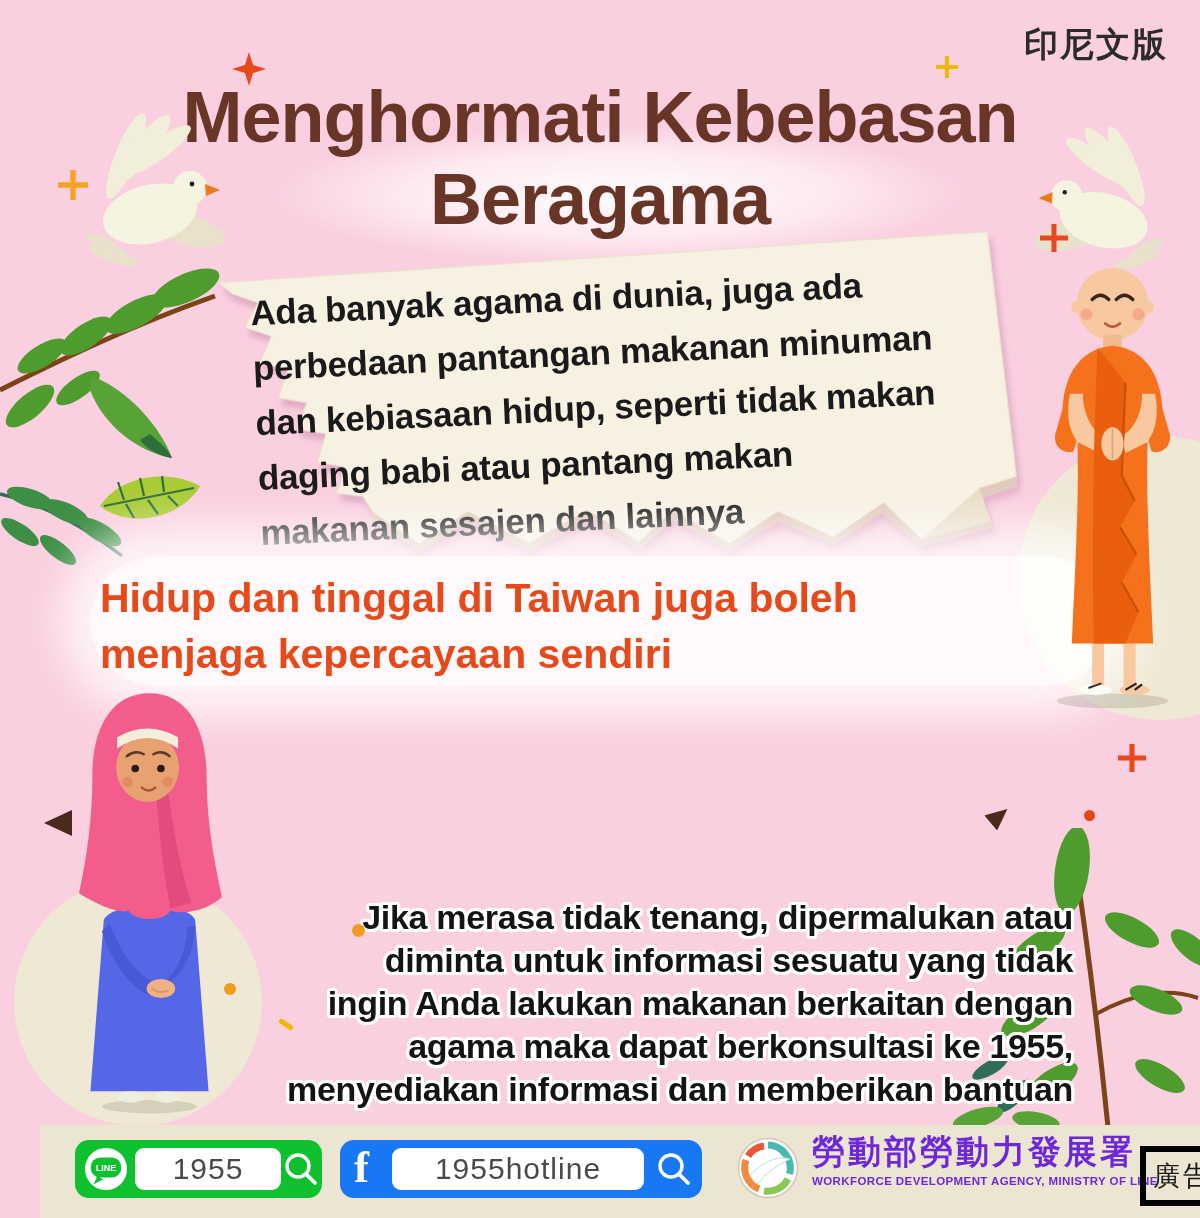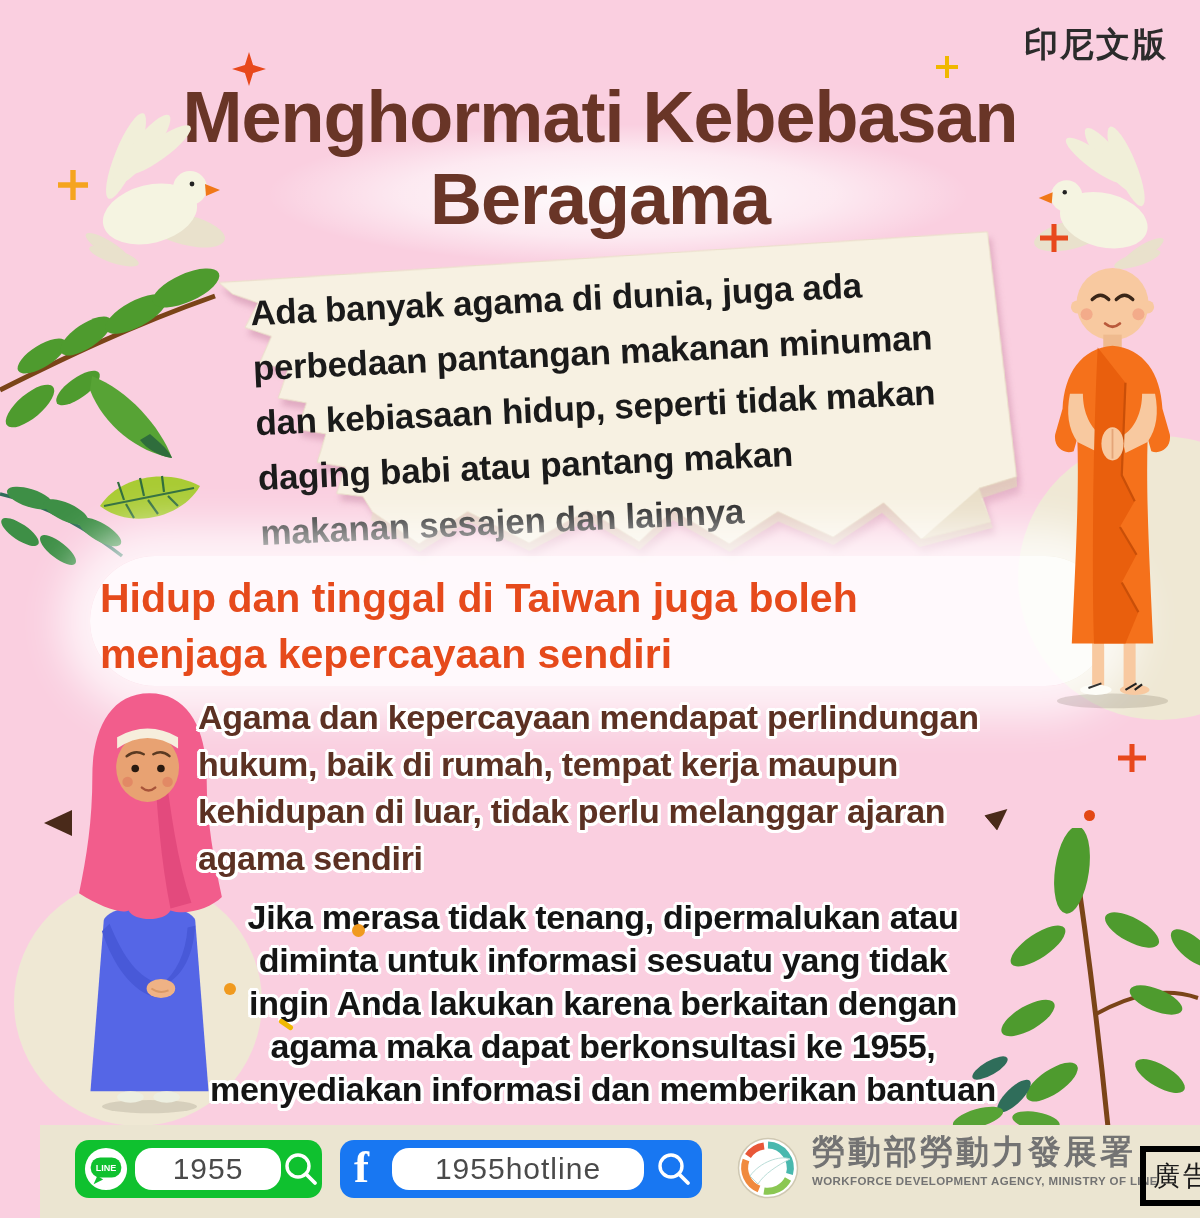--- a/index.html
+++ b/index.html
@@ -39,40 +39,40 @@
   .paper-wrap{left:163px;top:248px;width:852px;height:320px;transform:rotate(-2.6deg);transform-origin:50% 50%;}
   .paper-wrap svg{position:absolute;left:0;top:0;filter:drop-shadow(3px 7px 3px rgba(186,116,148,.40));}
   .note-text{position:absolute;left:92px;top:22px;width:740px;color:#1A1A1A;
     font-size:35px;font-weight:700;line-height:55px;letter-spacing:-.3px;}
   
   .subtitle{left:100px;top:570px;width:1000px;text-align:left;color:#E64A1B;
     font-size:41px;font-weight:800;line-height:56px;}
   
   .para1{left:198px;top:694px;width:900px;color:#5C3123;
     font-size:34px;font-weight:800;line-height:47px;letter-spacing:-.3px;}
-  .para2{left:133px;top:896px;width:940px;text-align:center;color:#141414;
+  .para2{left:133px;top:896px;width:940px;text-align:right;color:#141414;
     font-size:34px;font-weight:800;line-height:43px;letter-spacing:-.3px;}
   .para1 span,.para2 span,.note-text span,.subtitle span,.title span{display:block;}
   
   .spark{position:absolute;}
   .star4{clip-path:polygon(50% 0%,62% 38%,100% 50%,62% 62%,50% 100%,38% 62%,0% 50%,38% 38%);}
   .plus{clip-path:polygon(41% 0,59% 0,59% 41%,100% 41%,100% 59%,59% 59%,59% 100%,41% 100%,41% 59%,0 59%,0 41%,41% 41%);}
   .dot{border-radius:50%;}
   .tri{clip-path:polygon(0 50%,100% 0,100% 100%);}
   .tick{border-radius:3px;}
   
   .footer{left:0;top:1125px;width:1200px;height:93px;background:#EBE5D1;margin-left:40px;}
   .badge{position:absolute;top:15px;height:58px;border-radius:14px;}
   .badge-line{left:35px;width:247px;background:#0FC12F;}
   .badge-fb{left:300px;width:362px;background:#1877F2;}
-  .pill{position:absolute;top:8px;height:42px;background:#fff;border-radius:17px;
+  .pill{position:absolute;top:8px;height:42px;background:#fff;border-radius:9px;
     display:flex;align-items:center;justify-content:center;
     font-size:30px;font-weight:500;color:#4A4A4A;letter-spacing:1px;}
   .fb-f{position:absolute;left:14px;top:1px;color:#fff;font-size:45px;font-weight:800;font-family:"Liberation Serif","DejaVu Serif",serif;}
-  .agency{position:absolute;left:772px;top:7px;color:#737373;}
+  .agency{position:absolute;left:772px;top:7px;color:#6d28d9;}
   .agency-zh{font-size:33px;font-weight:600;letter-spacing:3px;line-height:40px;}
   .agency-en{font-size:11.5px;font-weight:700;letter-spacing:.4px;margin-top:3px;}
   .ad-box{position:absolute;left:1100px;top:21px;width:74px;height:48px;border:6px solid #000000;
     display:flex;align-items:center;justify-content:center;
     font-size:27px;font-weight:500;color:#1A1A1A;letter-spacing:3px;}
 </style>
 </head>
 <body>
 
 <div class="stage">
@@ -246,31 +246,25 @@
       <circle cx="119" cy="107" r="5.5" fill="#E07F5F" opacity=".7"></circle>
     <path d="M92 113 q7 6 14 0" stroke="#A8543A" stroke-width="2.6" fill="none" stroke-linecap="round"></path>
     <path d="M58 256 C74 294 88 312 112 320 L108 334 C82 328 62 300 50 264 Z" fill="#4859D8"></path>
     <path d="M148 258 C146 286 138 306 120 318 L112 320 C128 308 138 288 140 260 Z" fill="#4859D8"></path>
     <ellipse cx="112" cy="324" rx="15" ry="10" fill="#EFB285"></ellipse>
     <path d="M102 324 q8 6 18 2" stroke="#D99865" stroke-width="2" fill="none"></path>
     <ellipse cx="80" cy="438" rx="14" ry="6" fill="#EDEFE0"></ellipse>
     <ellipse cx="118" cy="438" rx="14" ry="6" fill="#EDEFE0"></ellipse>
   </svg>
 
-  <div class="abs para1 ow">
-    <span>Agama dan kepercayaan mendapat perlindungan</span>
-    <span>hukum, baik di rumah, tempat kerja maupun</span>
-    <span>kehidupan di luar, tidak perlu melanggar ajaran</span>
-    <span>agama sendiri</span>
-  </div>
 
   <div class="abs para2 ow">
     <span>Jika merasa tidak tenang, dipermalukan atau</span>
     <span>diminta untuk informasi sesuatu yang tidak</span>
-    <span>ingin Anda lakukan karena berkaitan dengan</span>
+    <span>ingin Anda lakukan makanan berkaitan dengan</span>
     <span>agama maka dapat berkonsultasi ke 1955,</span>
     <span>menyediakan informasi dan memberikan bantuan</span>
   </div>
 
   <div class="spark star4" style="left:232px;top:52px;width:34px;height:34px;background:#E8481C"></div>
   <div class="spark plus" style="left:58px;top:170px;width:30px;height:30px;background:#F5A41F"></div>
   <div class="spark plus" style="left:936px;top:56px;width:22px;height:22px;background:#F0B800"></div>
   <div class="spark plus" style="left:1040px;top:224px;width:28px;height:28px;background:#E8481C"></div>
   <div class="spark plus" style="left:1118px;top:744px;width:28px;height:28px;background:#E8481C"></div>
   <div class="spark dot" style="left:1084px;top:810px;width:11px;height:11px;background:#E34714"></div>

